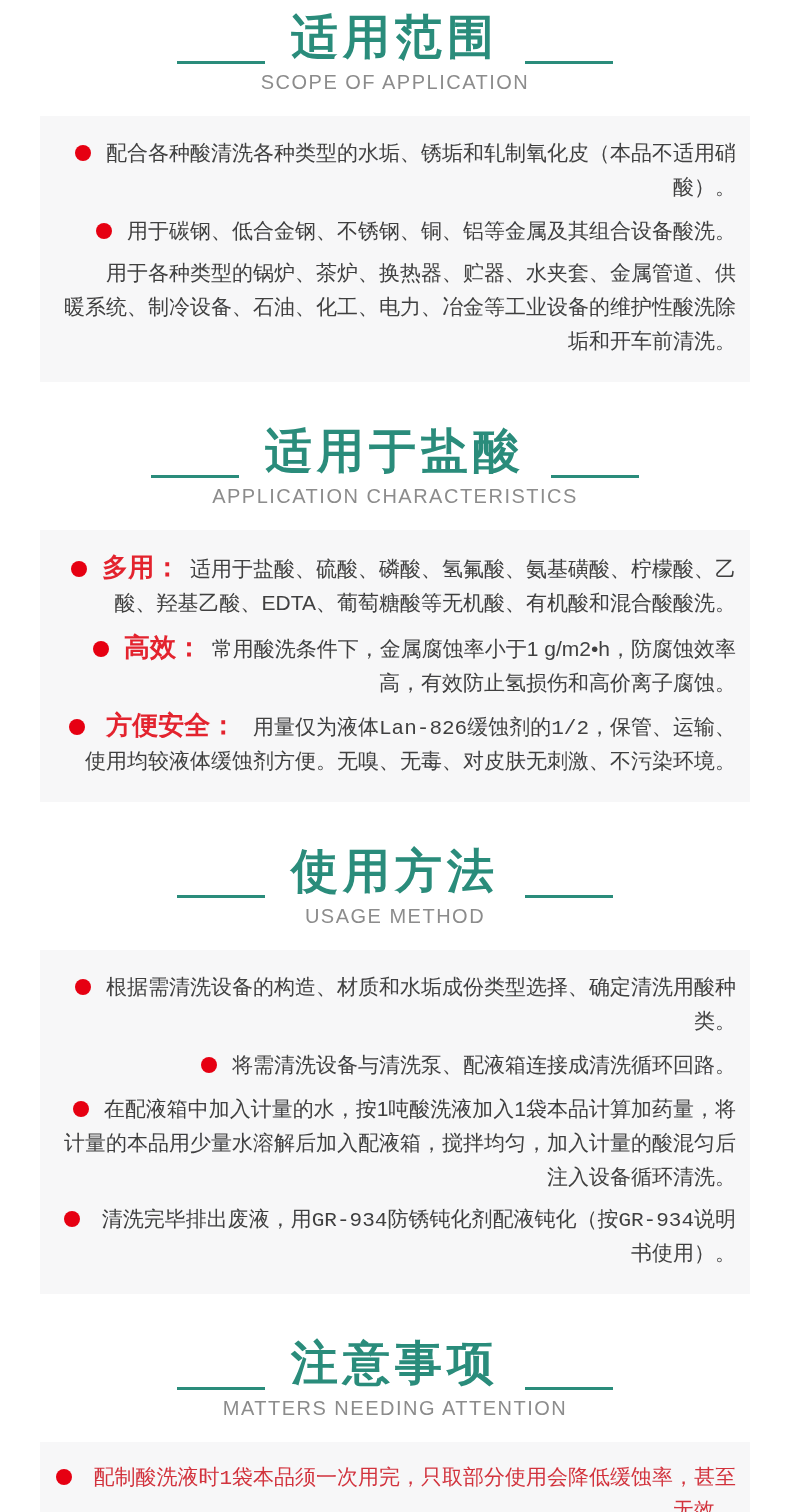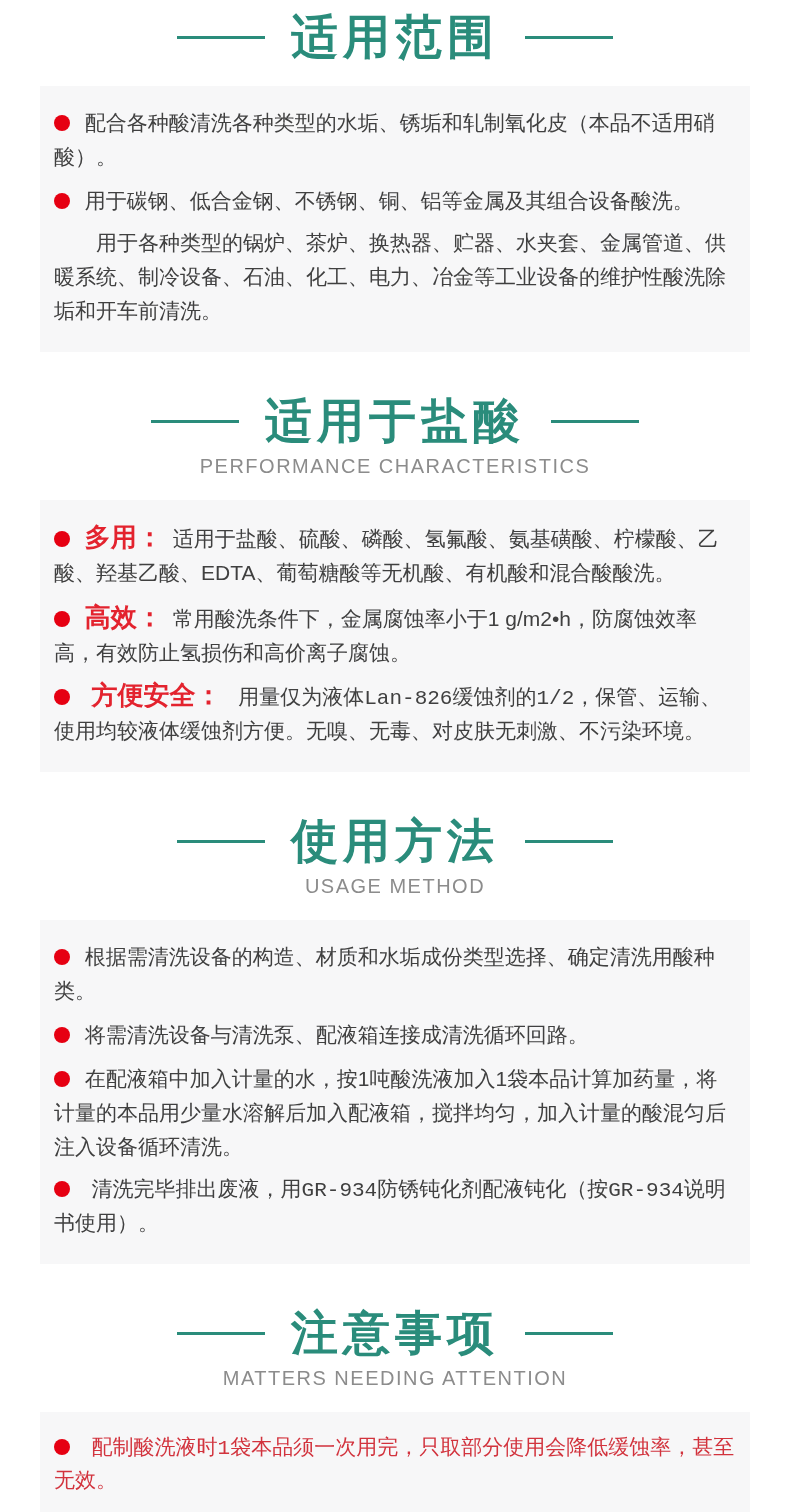--- a/index.html
+++ b/index.html
@@ -17,21 +17,21 @@
     width:790px;
     background:#ffffff;
     font-family:"Liberation Sans","DejaVu Sans",sans-serif;
     color:var(--body-text);
   }
   .page{width:790px;min-height:1512px;padding-bottom:18px;}
   section.section{padding-top:42px;}
   section.section.first{padding-top:10px;}
   .heading{
     display:flex;
-    align-items:center;
+    align-items:flex-end;
     justify-content:center;
     gap:26px;
   }
   .dash{
     width:88px;height:3px;
     background:var(--teal);
     flex:0 0 auto;
   }
   h2.title{
     margin:0;
@@ -49,20 +49,21 @@
     letter-spacing:1.5px;
     margin-top:7px;
     font-weight:400;
   }
   .content{
     margin:22px 40px 0 40px;
     background:var(--block-bg);
     padding:20px 14px 22px 14px;
     font-size:21px;
     line-height:34px;
+    text-align:right;
   }
   .content p.item{margin:0 0 10px 0;}
   .content p.item:last-child{margin-bottom:0;font-family:Liberation Mono, monospace;}
   .bullet{
     display:inline-block;
     width:16px;height:16px;
     border-radius:50%;
     background:var(--bullet-red);
     margin-right:9px;
     vertical-align:-1px;
@@ -82,20 +83,21 @@
 <body>
 
 <div class="page">
   <div id="sections-root">
   <section class="section first">
     <div class="heading">
       <span class="dash"></span>
       <h2 class="title">适用范围</h2>
       <span class="dash"></span>
     </div>
+    <div class="subtitle">SCOPE OF APPLICATION</div>
     <div class="content">
   <p class="item">
     <span class="bullet"></span>
     
     <span class="text">配合各种酸清洗各种类型的水垢、锈垢和轧制氧化皮（本品不适用硝酸）。</span>
   </p>
 
   <p class="item">
     <span class="bullet"></span>
     
@@ -109,21 +111,21 @@
   </p>
 </div>
   </section>
 
   <section class="section">
     <div class="heading">
       <span class="dash"></span>
       <h2 class="title">适用于盐酸</h2>
       <span class="dash"></span>
     </div>
-    <div class="subtitle">PERFORMANCE CHARACTERISTICS</div>
+    <div class="subtitle">APPLICATION CHARACTERISTICS</div>
     <div class="content">
   <p class="item">
     <span class="bullet"></span>
     <span class="label">多用：</span>
     <span class="text">适用于盐酸、硫酸、磷酸、氢氟酸、氨基磺酸、柠檬酸、乙酸、羟基乙酸、EDTA、葡萄糖酸等无机酸、有机酸和混合酸酸洗。</span>
   </p>
 
   <p class="item">
     <span class="bullet"></span>
     <span class="label">高效：</span>

